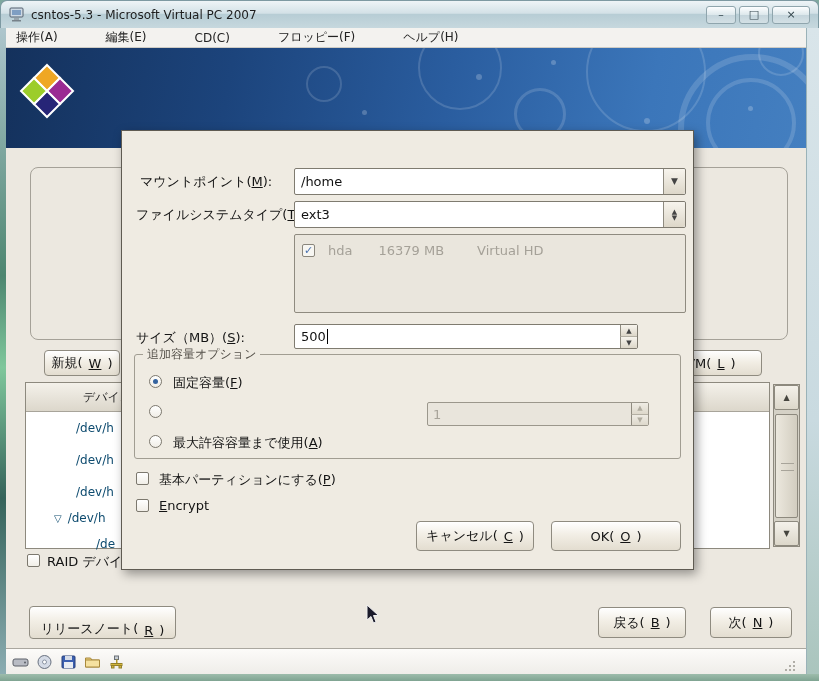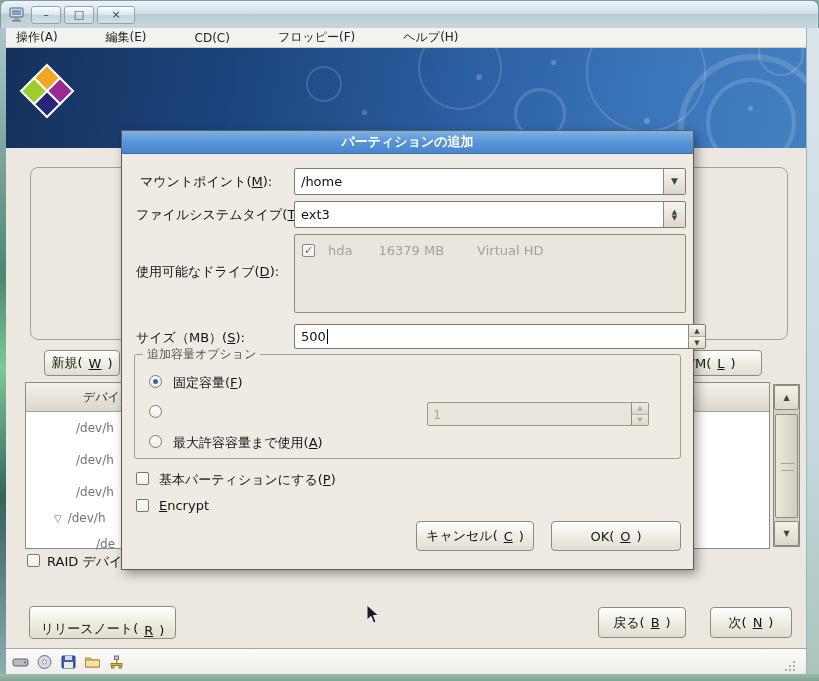--- a/index.html
+++ b/index.html
@@ -93,21 +93,21 @@
   .radio.sel::after { content:""; position:absolute; left:3px; top:3px; width:5px; height:5px;
     border-radius:50%; background:#35639f; }
 
   
   .part-frame { position:absolute; left:24px; top:119px; width:758px; height:173px;
     border:1px solid #a5a198; border-radius:8px; }
   .dev-table { position:absolute; left:19px; top:334px; width:745px; height:167px;
     border:1px solid #8d897e; background:#fff; }
   .dev-head { height:29px; background:linear-gradient(#f4f1ea,#dcd7cb); border-bottom:1px solid #a8a49a;
     font-size:12px; color:#222; display:flex; align-items:center; }
-  .dev-row { position:absolute; font-size:12px; color:#737373; white-space:nowrap; }
+  .dev-row { position:absolute; font-size:12px; color:#0c4a6e; white-space:nowrap; }
   .vscroll { position:absolute; left:767px; top:336px; width:27px; height:163px;
     background:#d5d1c6; border:1px solid #8d897e; }
   .sbtn { position:absolute; left:0; width:25px; height:25px;
     background:linear-gradient(#f4f1ea,#dcd7ca); border:1px solid #8d897e; border-radius:2px;
     display:flex; align-items:center; justify-content:center; font-size:8px; color:#46453f; }
   .sthumb { position:absolute; left:1px; width:23px; top:29px; height:104px;
     background:linear-gradient(90deg,#ece8de,#d2cdc0); border:1px solid #8d897e; border-radius:2px; }
   .sthumb::after { content:""; position:absolute; left:5px; top:48px; width:13px; height:6px;
     border-top:1px solid #a8a49a; border-bottom:1px solid #a8a49a; }
 
@@ -135,20 +135,21 @@
 
 <div class="abs titlebar">
   <span style="display:inline-flex">
     <svg width="16" height="15" viewBox="0 0 16 15">
         <rect x="1" y="1" width="13" height="9" rx="1" fill="#cdd9e4" stroke="#55606e"></rect>
         <rect x="3" y="3" width="9" height="5" fill="#7f9ec2"></rect>
         <rect x="5" y="11" width="5" height="2" fill="#9aa5ad"></rect>
         <rect x="3" y="13" width="9" height="1.5" fill="#77828a"></rect>
       </svg>
   </span>
+  <span class="title">csntos-5.3 - Microsoft Virtual PC 2007</span>
   <span class="winbtns">
     <span class="winbtn">–</span>
     <span class="winbtn">□</span>
     <span class="winbtn close">×</span>
   </span>
 </div>
 
 <div class="abs menubar">
   <span class="mitem">操作(A)</span>
   <span class="mitem">編集(E)</span>
@@ -216,51 +217,49 @@
 
   <div class="checkbox" style="left:21px; top:506px;"></div>
   <span class="glabel" style="left:41px; top:505px;">RAID デバイ</span>
 
   <div class="gbtn mn" style="left:23px; top:558px; width:147px; height:33px;align-items:flex-end;">リリースノート(<u>R</u>)</div>
 
   <div class="gbtn mn" style="left:592px; top:559px; width:88px; height:31px;">戻る(<u>B</u>)</div>
   <div class="gbtn mn" style="left:704px; top:559px; width:82px; height:31px;">次(<u>N</u>)</div>
 
   <div class="dialog">
-    <div class="dlg-title">パーティションの追加</div>
 
     <span class="glabel mn" style="left:18px; top:42px;">マウントポイント(<u>M</u>):</span>
     <div class="tinput" style="left:172px; top:37px; width:392px; height:27px;">
       <span>/home</span>
       <span class="ddbtn">
           <span class="a">▼</span>
         </span>
     </div>
 
     <span class="glabel mn" style="left:14px; top:75px;">ファイルシステムタイプ(<u>T</u>):</span>
     <div class="tinput" style="left:172px; top:70px; width:392px; height:27px;">
       <span>ext3</span>
       <span class="ddbtn">
         <span class="s">▲</span>
           <span class="s">▼</span>
       </span>
     </div>
 
-    <span class="glabel mn" style="left:14px; top:132px;">使用可能なドライブ(<u>D</u>):</span>
     <div class="dlist" style="left:172px; top:103px; width:392px; height:79px;">
       <div class="drow">
         <span style="width:13px; height:13px; margin-left:7px; border:1px solid #8a867c; border-radius:2px; background:#f7f6f2; display:inline-flex; align-items:center; justify-content:center; font-size:11px; font-weight:bold; color:#4a72b0;">✓</span>
         <span style="margin-left:13px;">hda</span>
         <span style="margin-left:26px;">16379 MB</span>
         <span style="margin-left:33px;">Virtual HD</span>
       </div>
     </div>
 
     <span class="glabel mn" style="left:14px; top:198px;">サイズ（MB）(<u>S</u>):</span>
-    <div class="tinput" style="left:172px; top:193px; width:412px; height:25px;">
+    <div class="tinput" style="left:172px; top:193px; width:344px; height:25px;">
       <span>500</span>
         <span class="caret"></span>
       <span class="spincol">
         <div>▲</div>
           <div>▼</div>
       </span>
     </div>
 
     <div class="fieldset" style="left:12px; top:223px; width:547px; height:105px;padding-left:32px;">
       <span class="legend">追加容量オプション</span>

